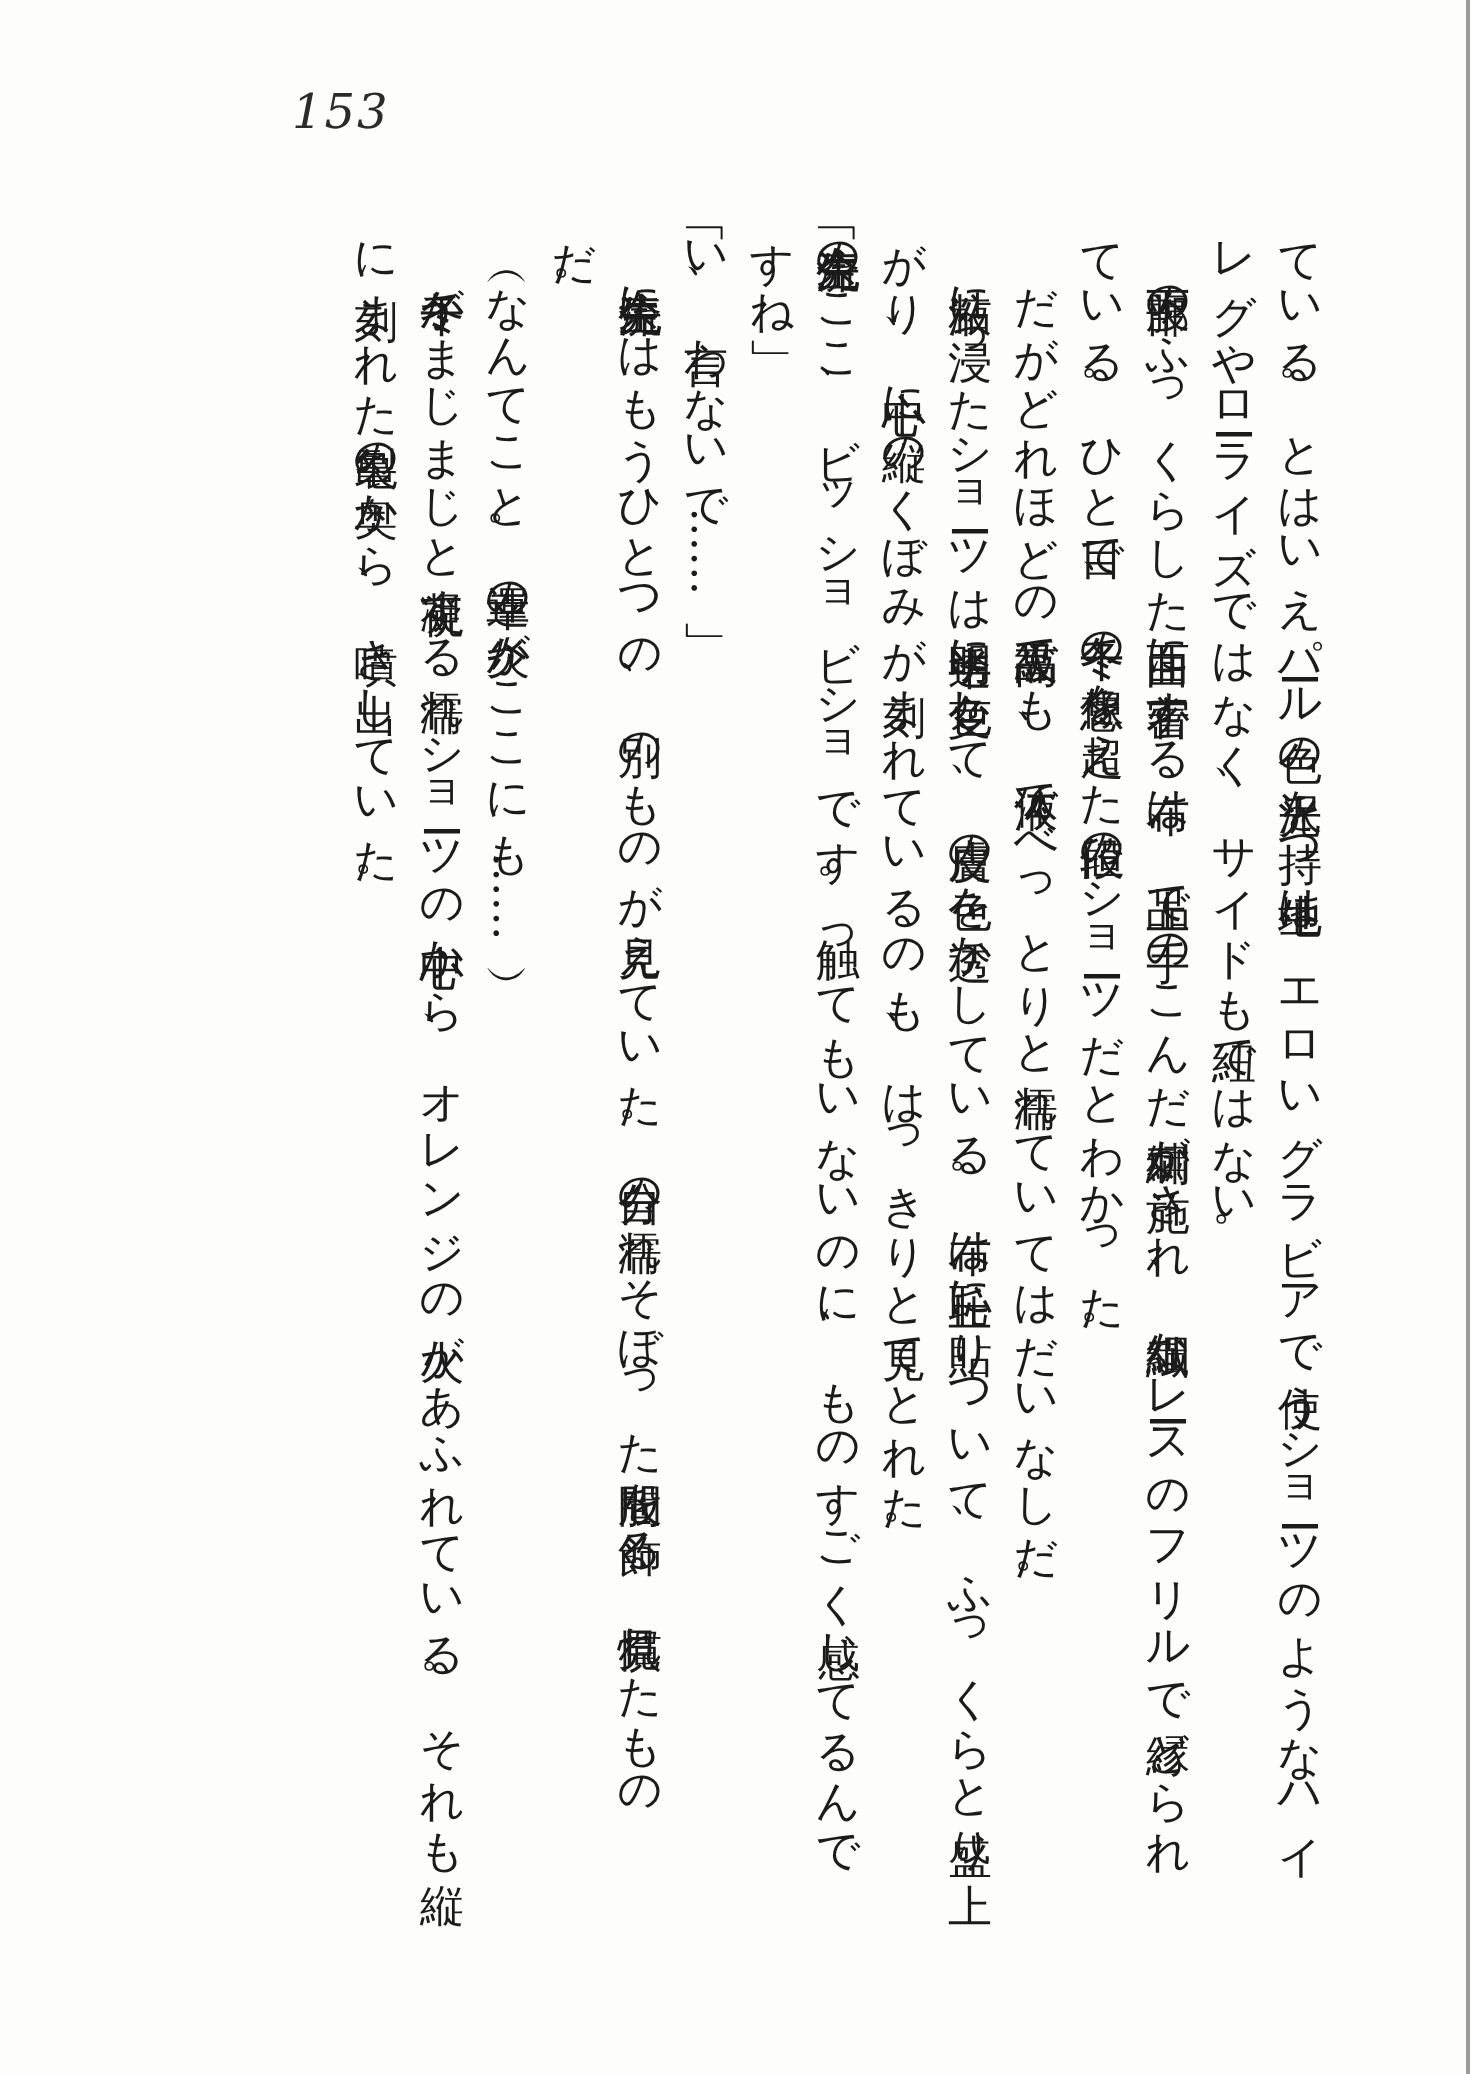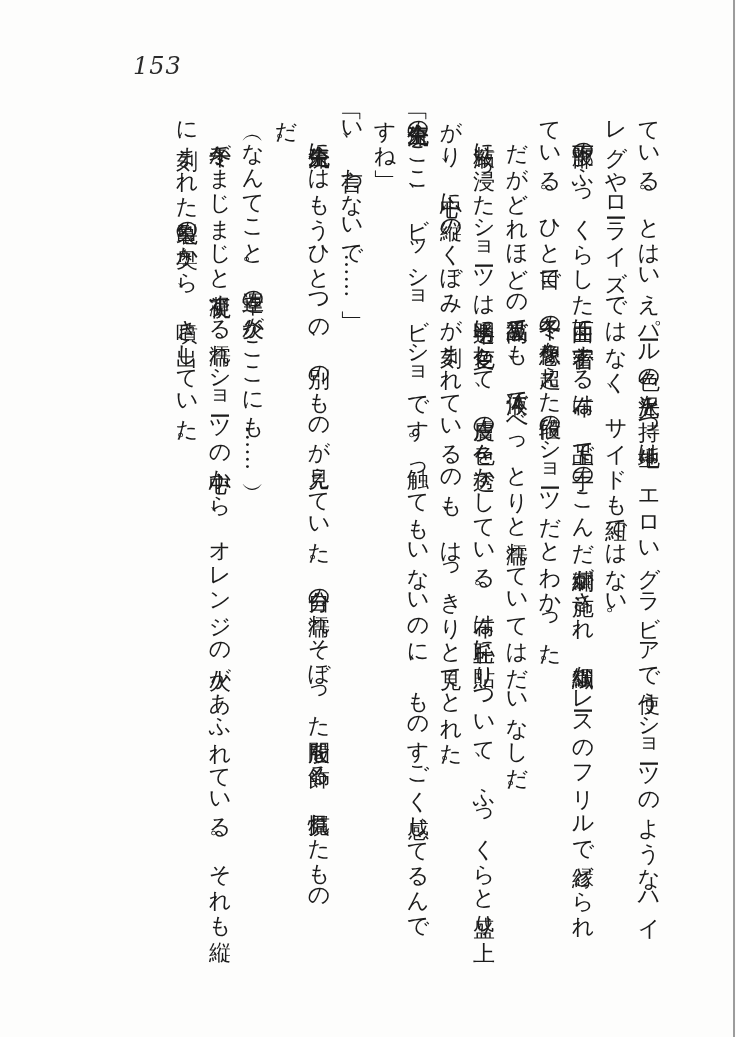--- a/index.html
+++ b/index.html
@@ -22,27 +22,26 @@
     position: absolute;
     top: 0;
     bottom: 0;
     right: 1px;
     width: 2px;
     background: #9c9c9c;
   }
   .page-number {
     position: absolute;
     top: 42px;
-    left: 133px;
+    left: 146px;
     font-family: "DejaVu Serif", serif;
     font-style: italic;
     font-size: 24px;
     color: #2b2b2b;
     letter-spacing: 1px;
-    margin-top: 10px;
   }
   .text-block {
     position: absolute;
     top: 106px;
     right: 70px;
     width: 561px;
     height: 838px;
     writing-mode: vertical-rl;
     text-orientation: mixed;
     font-family: "DejaVu Serif", serif;

